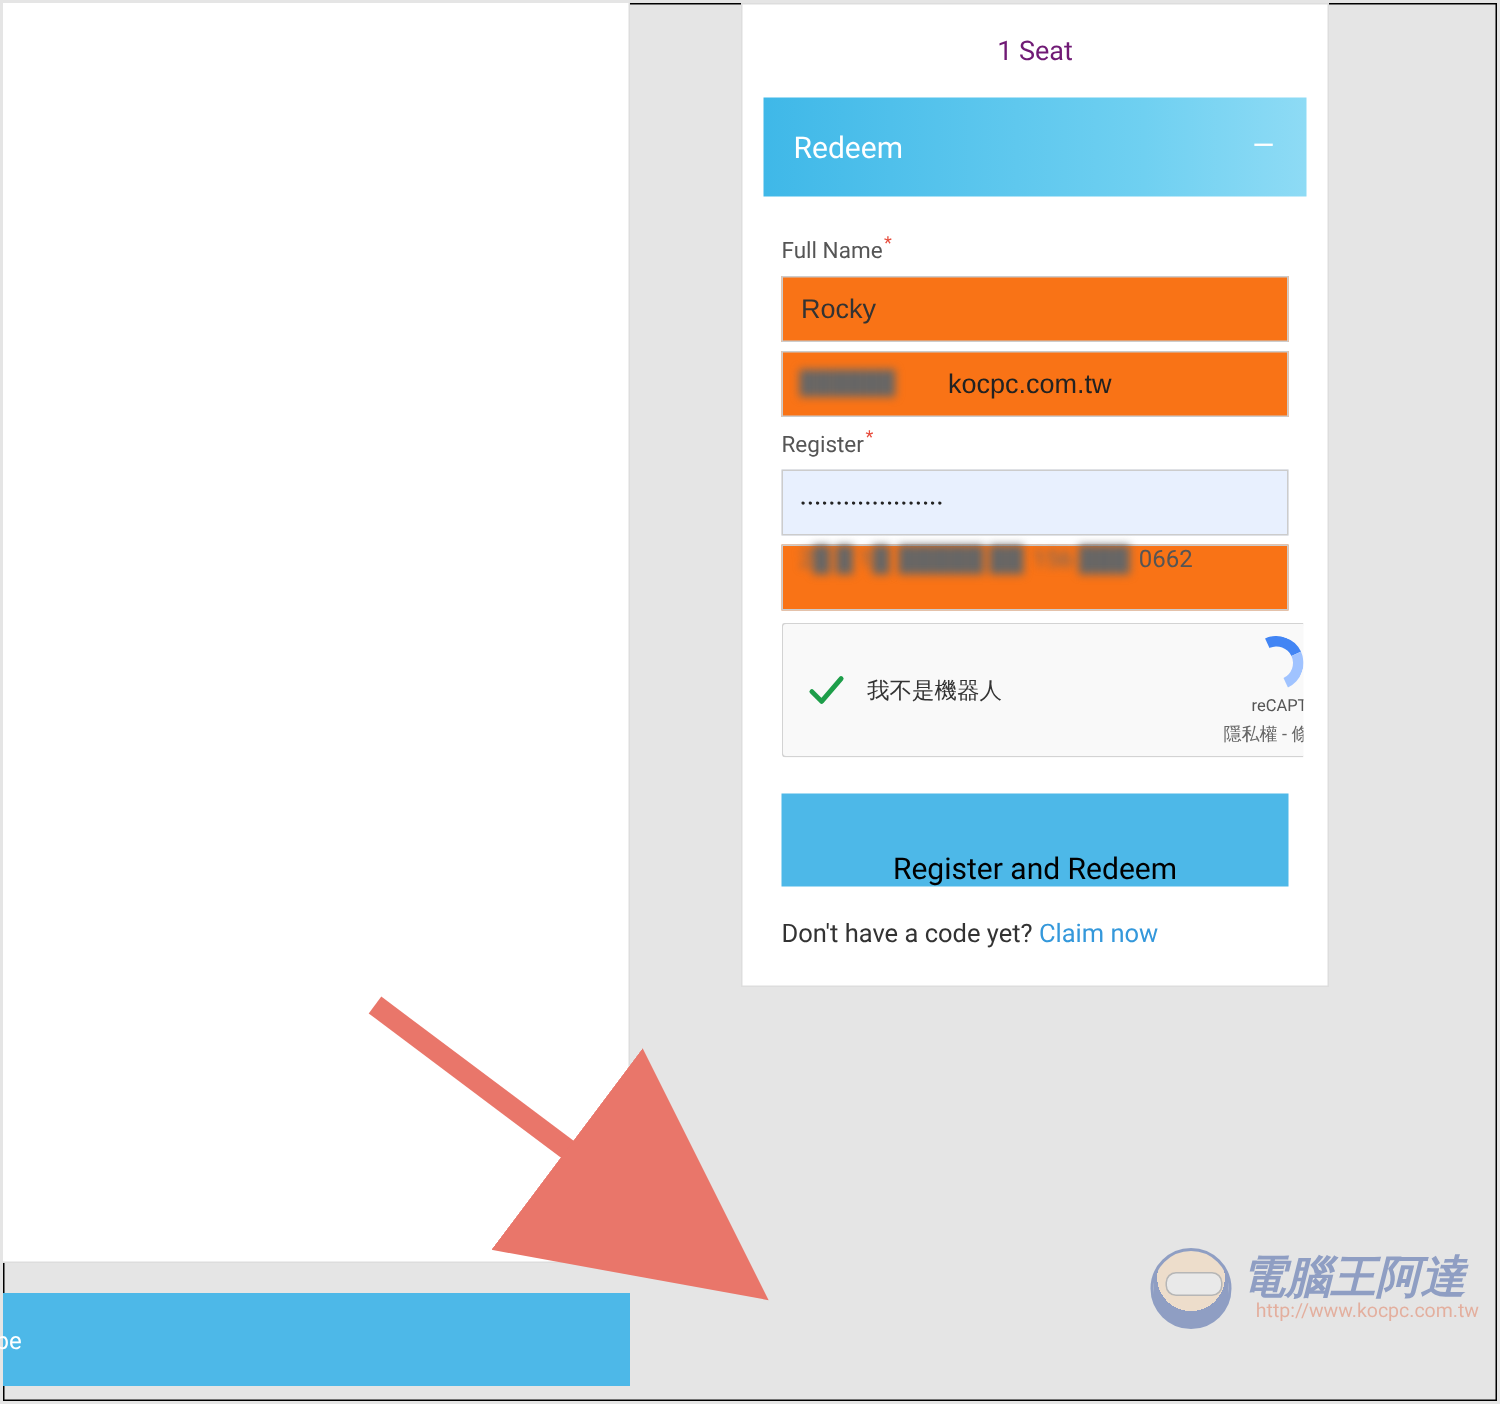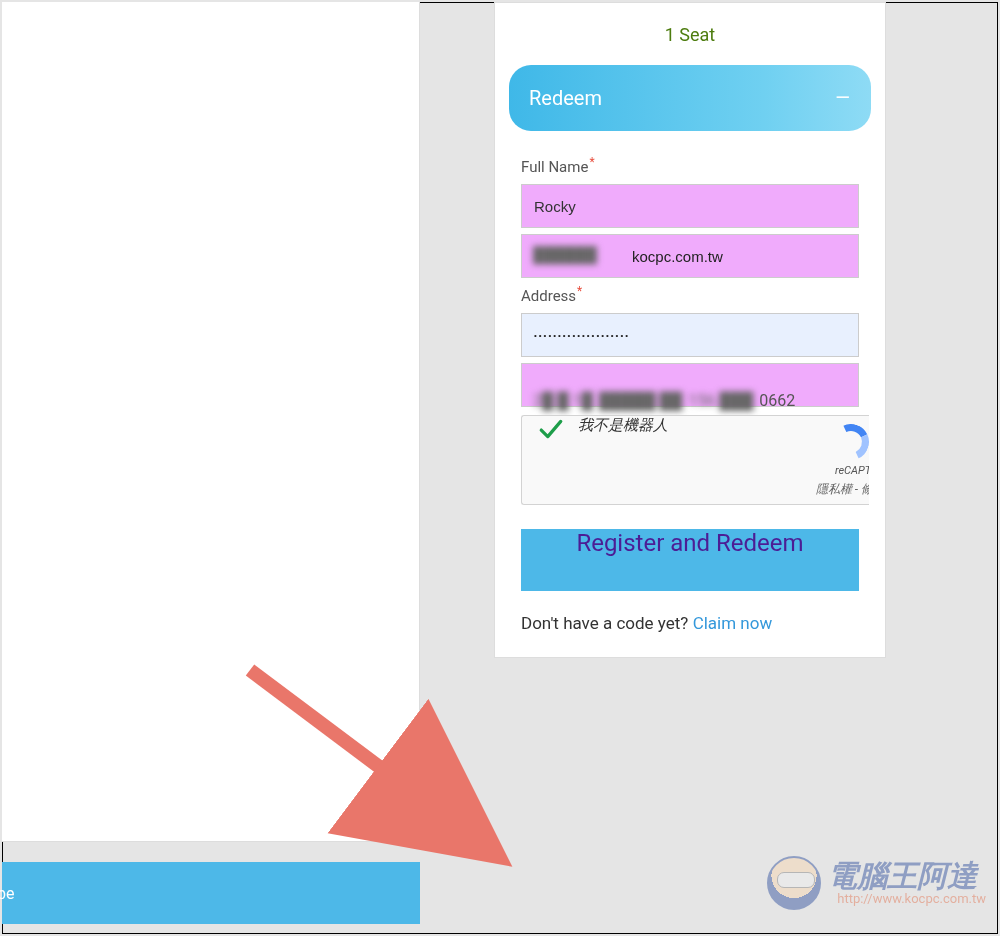--- a/index.html
+++ b/index.html
@@ -49,65 +49,64 @@
     background: #fff;
     border: 1px solid #ddd;
     padding-bottom: 16px;
   }
   .card-row {
     height: 62px;
     display: flex;
     align-items: center;
     justify-content: center;
     font-size: 18px;
-    color: #4d7c0f;
+    color: #701a75;
   }
   .redeem-header {
     margin: 0 14px;
     height: 66px;
     background: linear-gradient(90deg, #3fb8e8 0%, #6fd0f1 70%, #8edbf5 100%);
     color: #fff;
     display: flex;
     align-items: center;
     justify-content: space-between;
     padding: 0 20px;
     font-size: 20px;
     cursor: pointer;
-    border-radius: 22px;
   }
   .minus-icon { font-size: 30px; font-weight: 300; line-height: 1; }
   .form { padding: 24px 26px 0 26px; }
   .field { margin-bottom: 6px; }
   .label { font-size: 15px; color: #555; margin-bottom: 8px; display: block; }
   .req { color: #e74c3c; font-size: 12px; vertical-align: super; margin-left: 1px; }
   .input {
     width: 100%;
     height: 44px;
     border: 1px solid #ccc;
     padding: 0 12px;
-    font-size: 15px;
+    font-size: 18px;
     color: #333;
-    background: #f0abfc;
+    background: #f97316;
   }
   .input.autofill { background: #e8f0fe; letter-spacing: 2px; font-size: 8px; color: #222; }
   .input.email { color: #222; }
   .blur-wrap { position: relative; border-radius: 16px; }
   .blurtxt { filter: blur(3px); color:#666; }
   .captcha {
     margin: 8px 16px 0 26px;
     height: 90px;
     background: #f9f9f9;
     border: 1px solid #d3d3d3;
     border-right: none;
     border-radius: 3px 0 0 3px;
     display: flex;
+    align-items: center;
     padding: 0 16px;
     position: relative;
     overflow: hidden;
-    font-style: italic;
   }
   .check { width: 26px; height: 26px; margin-right: 14px; }
   .check svg { display:block; }
   .captcha-label { font-size: 15px; color: #333; }
   .captcha-right {
     position: absolute; right: -4px; top: 8px;
     text-align: center;
     font-size: 11px;
     color: #555;
     line-height: 1.3;
@@ -118,41 +117,41 @@
   .recaptcha-icon .arc {
     position:absolute; width:36px; height:36px; border:7px solid transparent;
     border-top-color:#4285f4; border-right-color:#a0c3ff;
     border-radius:50%; transform:rotate(20deg);
   }
   .captcha-privacy { position:absolute; right:-4px; bottom:6px; font-size:12px; color:#666; }
   .register-btn {
     margin: 24px 26px 0 26px;
     height: 62px;
     background: #4db8e8;
-    color: #4c1d95;
-    display: flex;
-    align-items: flex-start;
+    color: #000000;
+    display: flex;
+    align-items: flex-end;
     justify-content: center;
-    font-size: 24px;
+    font-size: 20px;
     cursor: pointer;
   }
   .nocode { text-align: left; padding: 22px 26px 8px 26px; font-size: 17px; color: #333; }
   .nocode a { color: #3498db; text-decoration: none; }
   
   .arrow {
     position: absolute;
     left: 240px;
     top: 660px;
     pointer-events: none;
   }
   
   .watermark {
     position: absolute;
     right: 14px;
-    bottom: 26px;
+    bottom: 50px;
     display: flex;
     align-items: center;
     opacity: 0.5;
     pointer-events: none;
   }
   .watermark .face {
     width: 54px; height: 54px; border-radius: 50%;
     background: radial-gradient(circle at 50% 35%, #f5d6b3 0 55%, #3b5aa3 55% 100%);
     border: 2px solid #3b5aa3;
     position: relative;
@@ -199,29 +198,29 @@
 
     <div class="field">
       <div class="blur-wrap">
         <input class="input email" style="padding-left: 110px;" value="kocpc.com.tw">
         <span class="blurtxt" style="position:absolute;left:12px;top:12px;font-size:15px;user-select:none;">██████</span>
       </div>
     </div>
 
     <div class="field">
       <label class="label">
-        <span>Address</span><span class="req">*</span>
+        <span>Register</span><span class="req">*</span>
       </label>
       <input class="input autofill" type="text" value="••••••••••••••••••••" style="">
     </div>
 
     <div class="field">
       <div class="blur-wrap">
         <input class="input" value="" style="color: rgb(85, 85, 85);">
-        <div style="position:absolute;left:12px;top:28px;font-size:16px;color:#555;user-select:none;display:flex;gap:6px;">
+        <div style="position:absolute;left:12px;top:0;font-size:16px;color:#555;user-select:none;display:flex;gap:6px;">
           <span class="blurtxt">2█ █ 1█</span>
           <span class="blurtxt">█████ ██</span>
           <span class="blurtxt">156 ███</span>
           <span>0662</span>
         </div>
       </div>
     </div>
 
   </div>
 

